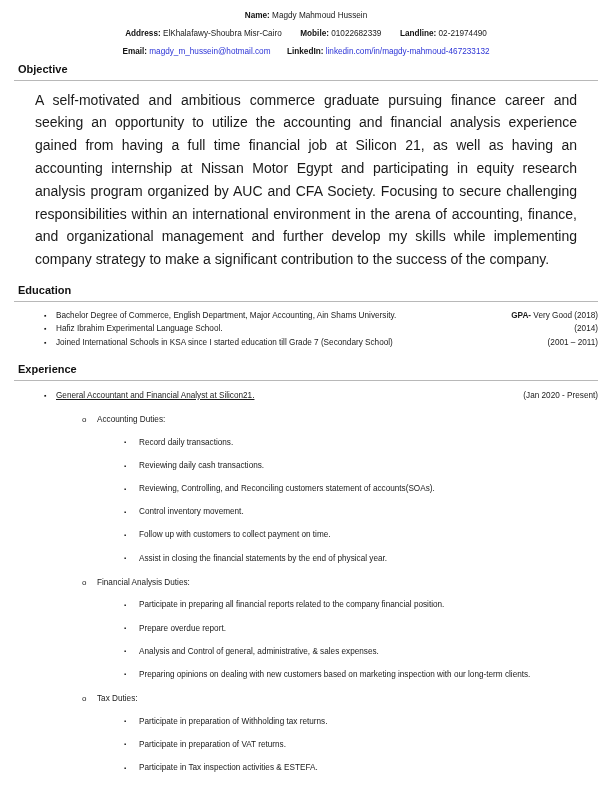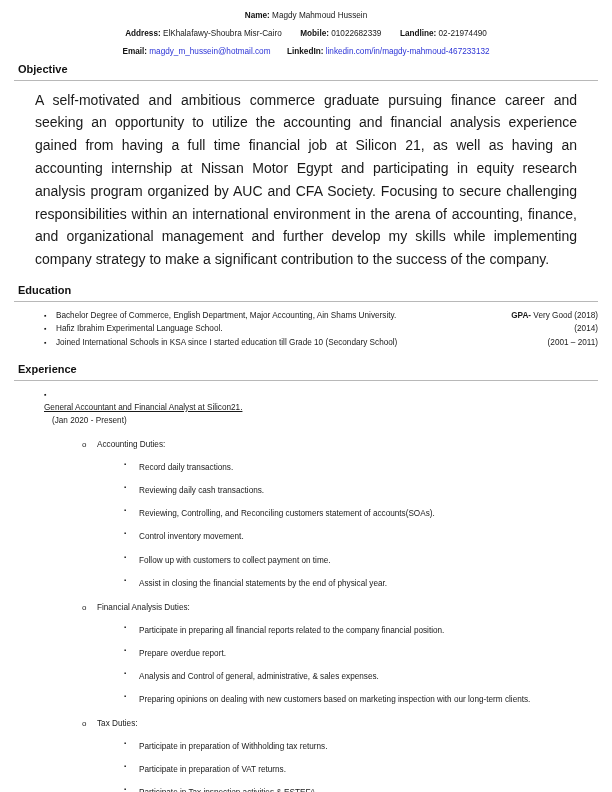--- a/index.html
+++ b/index.html
@@ -96,21 +96,20 @@
   }
   .bold { font-weight: bold; text-align: right; }
 
   
   .exp-list { margin: 8px 0 0 0; padding: 0; list-style: none; }
   .exp-job {
     display: flex;
     align-items: baseline;
     padding-left: 30px;
     line-height: 1.6;
-    flex-direction: column;
   }
   .job-title {
     text-decoration: underline;
     flex: 1 1 auto;
   }
   .job-date {
     flex: 0 0 auto;
     white-space: nowrap;
     padding-left: 8px;
   }
@@ -123,21 +122,21 @@
     line-height: 1.6;
   }
   .b2 {
     width: 15px;
     flex: 0 0 15px;
     font-size: 8px;
   }
   .duty-items { margin-top: 9px; }
   .duty-item {
     display: flex;
-    align-items: flex-start;
+    align-items: flex-end;
     padding-left: 110px;
     padding-right: 22px;
     line-height: 1.6;
     margin-bottom: 10px;
   }
   .b3 {
     width: 15px;
     flex: 0 0 15px;
     font-size: 6px;
     position: relative;
@@ -189,21 +188,21 @@
           <span class="edu-text">Bachelor Degree of Commerce, English Department, Major Accounting, Ain Shams University.</span>
           <span class="edu-right"><span class="bold">GPA-</span><span> Very Good (2018)</span></span>
         </li>
         <li class="edu-row">
           <span class="b1">▪</span>
           <span class="edu-text">Hafiz Ibrahim Experimental Language School.</span>
           <span class="edu-right"><span>(2014)</span></span>
         </li>
         <li class="edu-row">
           <span class="b1">▪</span>
-          <span class="edu-text">Joined International Schools in KSA since I started education till Grade 10 (Secondary School)</span>
+          <span class="edu-text">Joined International Schools in KSA since I started education till Grade 7 (Secondary School)</span>
           <span class="edu-right"><span>(2001 – 2011)</span></span>
         </li>
       </ul>
   </div>
 
   <div class="sec-experience">
     <div class="section-head">Experience</div>
     <div class="rule"></div>
     <div class="exp-list" id="exp-list">
         <div class="exp-job">

